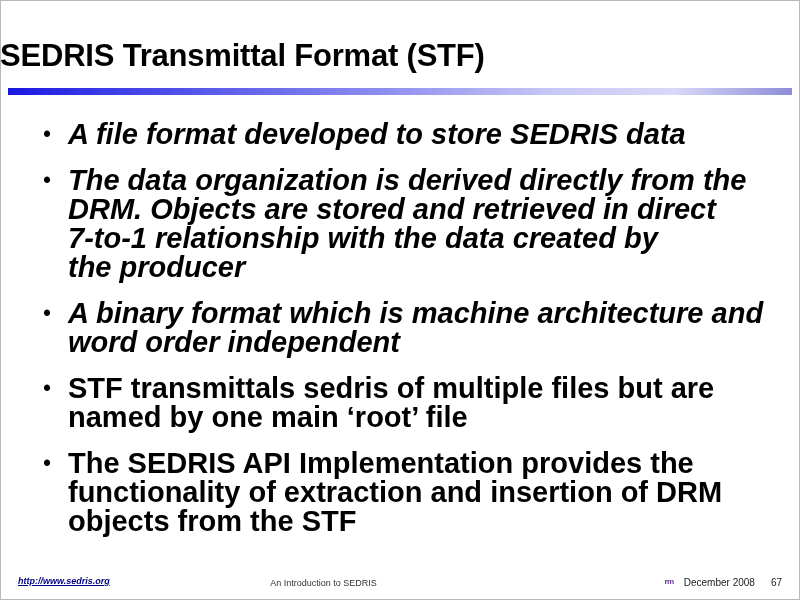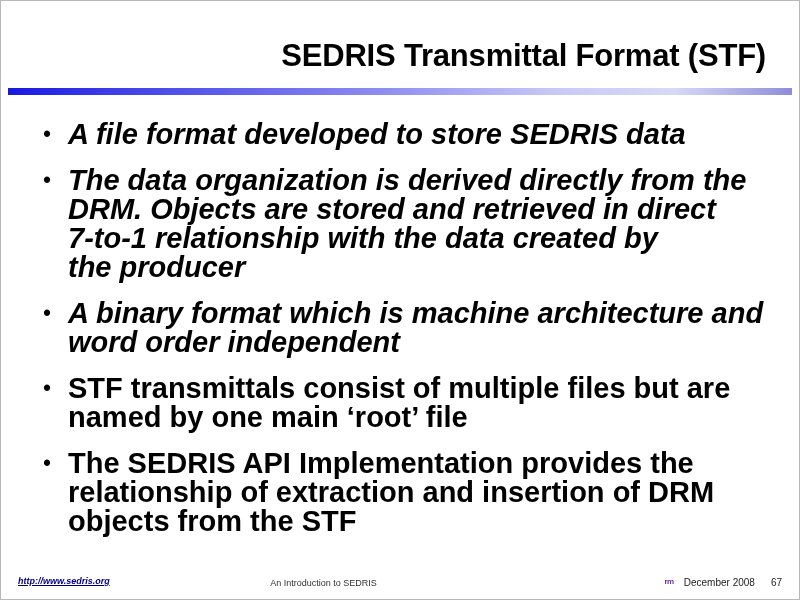--- a/index.html
+++ b/index.html
@@ -27,21 +27,21 @@
     height: 600px;
     border: 1px solid #b9b9b9;
     box-sizing: border-box;
     pointer-events: none;
   }
   .title {
     position: absolute;
     left: 0;
     top: 38px;
     width: 766px;
-    text-align: right;
+    text-align: left;
     font-size: 31px;
     font-weight: bold;
     color: #000000;
     letter-spacing: -0.2px;
   }
   .title-rule {
     position: absolute;
     left: 8px;
     top: 88px;
     width: 784px;
@@ -152,28 +152,28 @@
     </div>
 
     <div class="bullet">
       <span class="bullet-mark">•</span>
       <span class="bullet-text italic">A binary format which is machine architecture and
 word order independent</span>
     </div>
 
     <div class="bullet">
       <span class="bullet-mark">•</span>
-      <span class="bullet-text">STF transmittals consist of multiple files but are
+      <span class="bullet-text">STF transmittals sedris of multiple files but are
 named by one main ‘root’ file</span>
     </div>
 
     <div class="bullet">
       <span class="bullet-mark">•</span>
       <span class="bullet-text">The SEDRIS API Implementation provides the
-relationship of extraction and insertion of DRM
+functionality of extraction and insertion of DRM
 objects from the STF</span>
     </div>
 
   </div>
 
   <a class="footer-url" href="#">http://www.sedris.org</a>
 
   <div class="footer-center">An Introduction to SEDRIS</div>
 
   <div class="footer-right">

